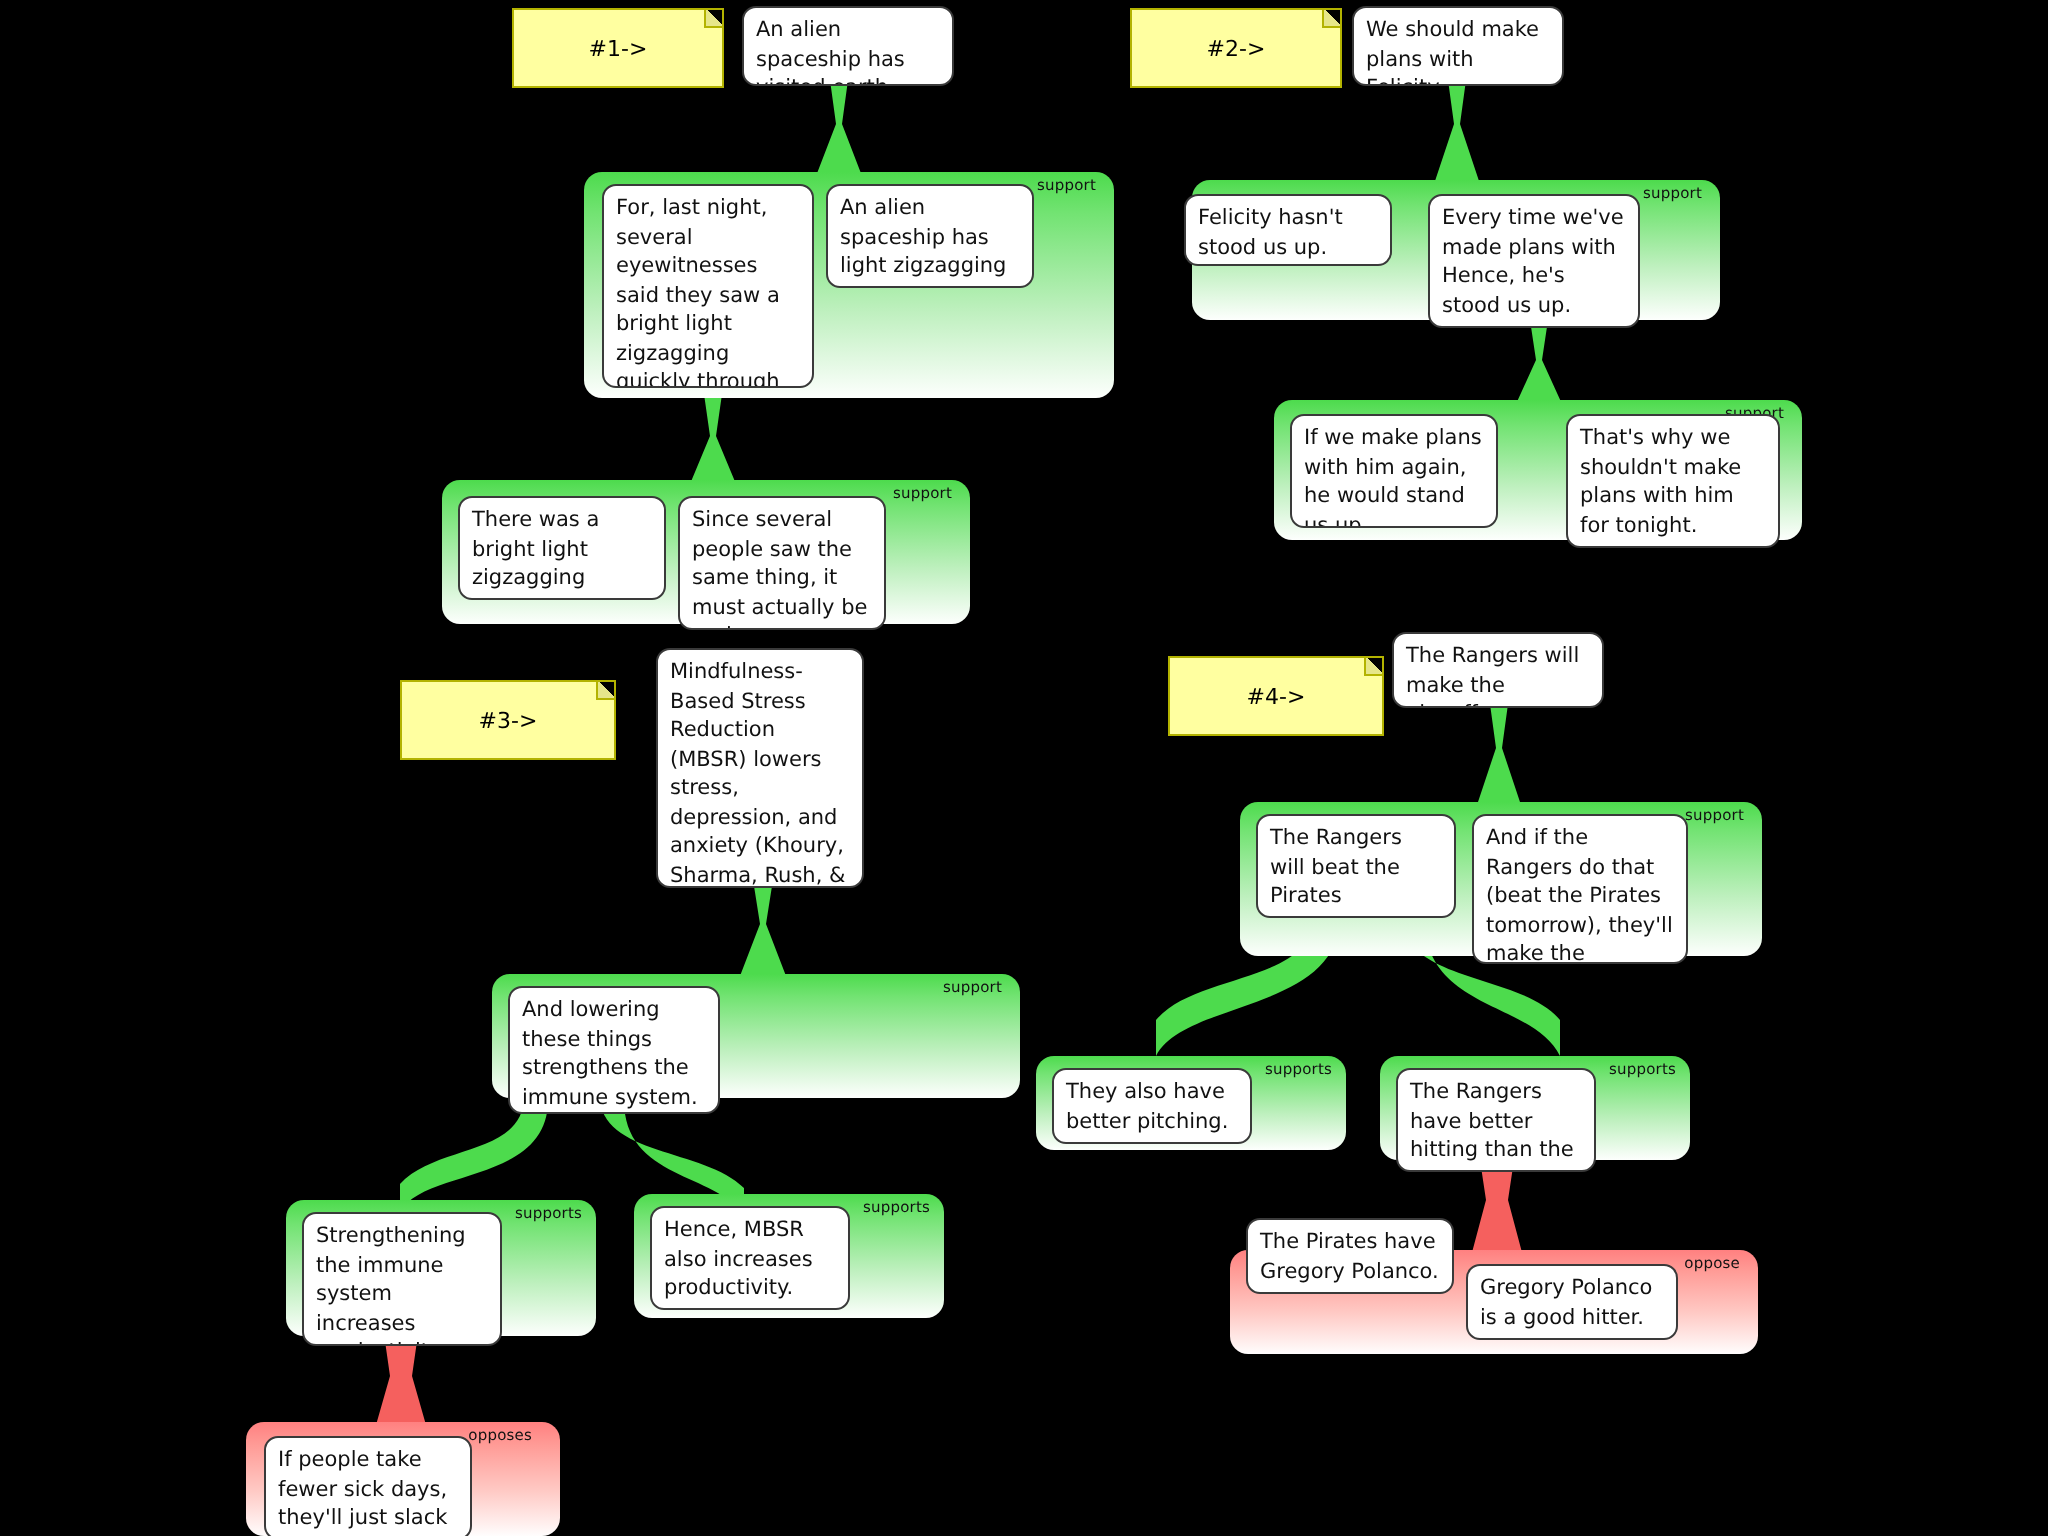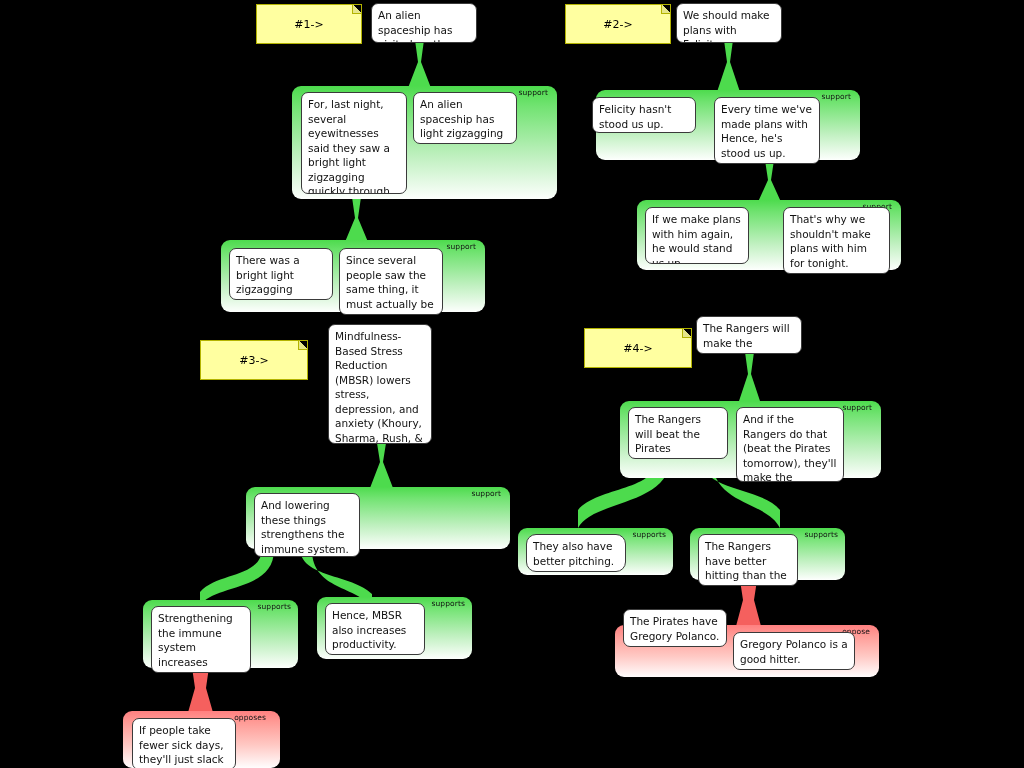--- a/index.html
+++ b/index.html
@@ -175,34 +175,34 @@
   <div class="claim" style="left:628px;top:407px;width:100px;height:52px;">
     <span>The Rangers will beat the Pirates tomorrow.</span>
   </div>
   <div class="claim" style="left:736px;top:407px;width:108px;height:75px;">
     <span>And if the Rangers do that (beat the Pirates tomorrow), they'll make the playoffs.</span>
   </div>
 
   <div class="group support" style="left:518px;top:528px;width:155px;height:47px;">
     <span class="tag" style="right:7px;">supports</span>
   </div>
-  <div class="claim" style="left:526px;top:534px;width:100px;height:38px;border-radius:10px;">
+  <div class="claim" style="left:526px;top:534px;width:100px;height:38px;">
     <span>They also have better pitching.</span>
   </div>
 
   <div class="group support" style="left:690px;top:528px;width:155px;height:52px;">
     <span class="tag" style="right:7px;">supports</span>
   </div>
   <div class="claim" style="left:698px;top:534px;width:100px;height:52px;">
     <span>The Rangers have better hitting than the Pirates.</span>
   </div>
 
   <div class="group oppose" style="left:615px;top:625px;width:264px;height:52px;">
     <span class="tag" style="right:9px;">oppose</span>
   </div>
   <div class="claim" style="left:623px;top:609px;width:104px;height:38px;">
     <span>The Pirates have Gregory Polanco.</span>
   </div>
-  <div class="claim" style="left:733px;top:632px;width:122px;height:38px;">
+  <div class="claim" style="left:733px;top:632px;width:106px;height:38px;">
     <span>Gregory Polanco is a good hitter.</span>
   </div>
 
 </div>
 
 </body></html>

